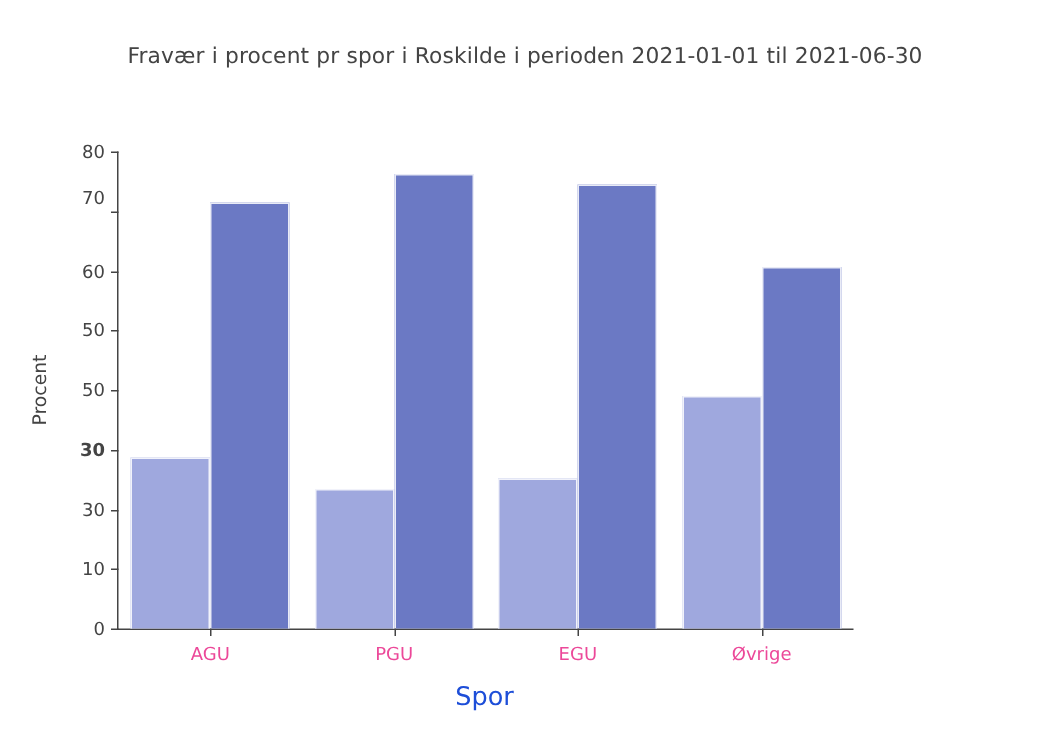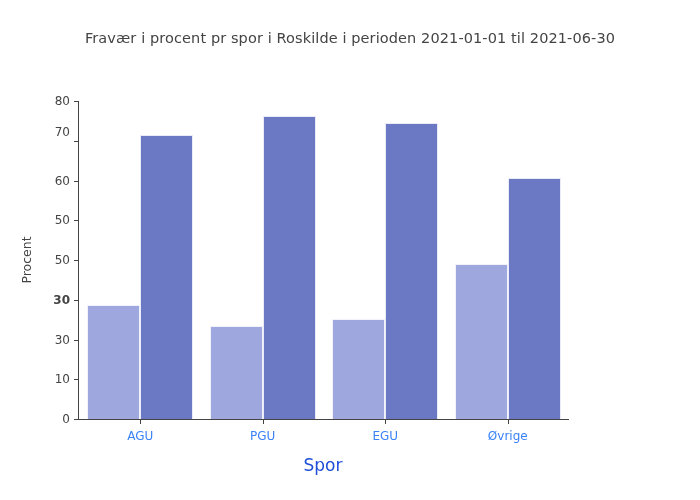--- a/index.html
+++ b/index.html
@@ -103,21 +103,21 @@
     top: 100%;
     height: 5px;
     width: 0;
     border-left: 1.3px solid #444444;
   }
   .x-tick-label {
     position: absolute;
     top: calc(100% + 10px);
     transform: translateX(-50%);
     font-size: 12px;
-    color: #3b82f6;
+    color: #ec4899;
     white-space: nowrap;
   }
   .x-axis-title {
     position: absolute;
     left: 323px;
     top: 455px;
     transform: translateX(-50%);
     font-size: 17px;
     color: #1d4ed8;
     white-space: nowrap;

